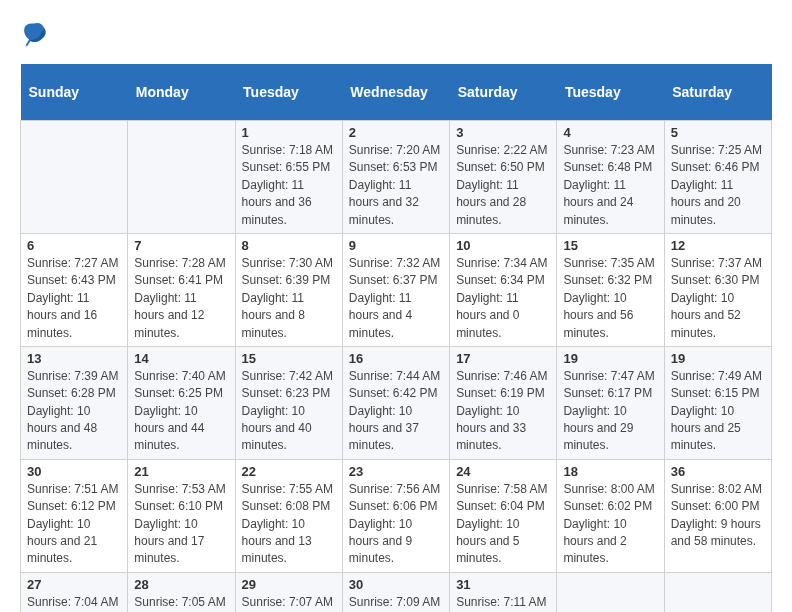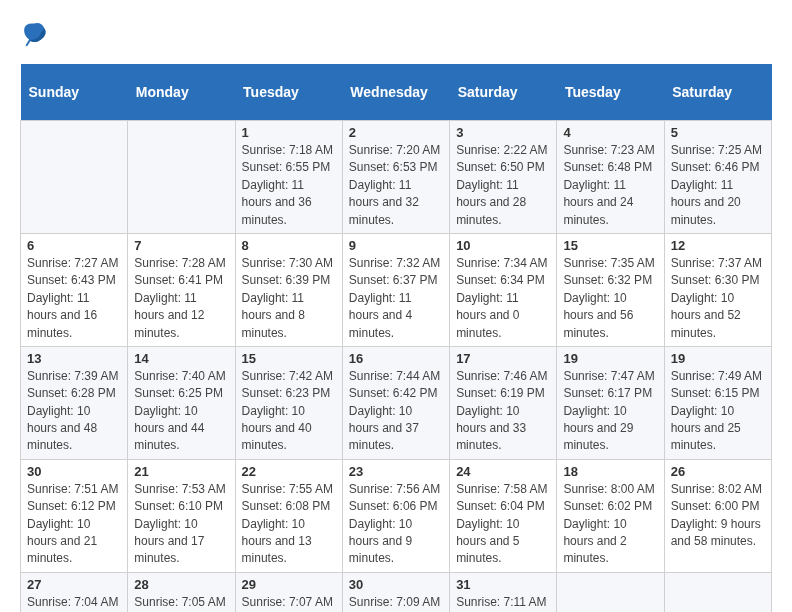--- a/index.html
+++ b/index.html
@@ -293,21 +293,21 @@
 and 5 minutes.</div>
         </td>
         <td>
           <span class="day-number">18</span>
           <div class="day-info">Sunrise: 8:00 AM
 Sunset: 6:02 PM
 Daylight: 10 hours
 and 2 minutes.</div>
         </td>
         <td>
-          <span class="day-number">26</span>
+          <span class="day-number">36</span>
           <div class="day-info">Sunrise: 8:02 AM
 Sunset: 6:00 PM
 Daylight: 9 hours
 and 58 minutes.</div>
         </td>
       </tr>
       <tr>
         <td>
           <span class="day-number">27</span>
           <div class="day-info">Sunrise: 7:04 AM

